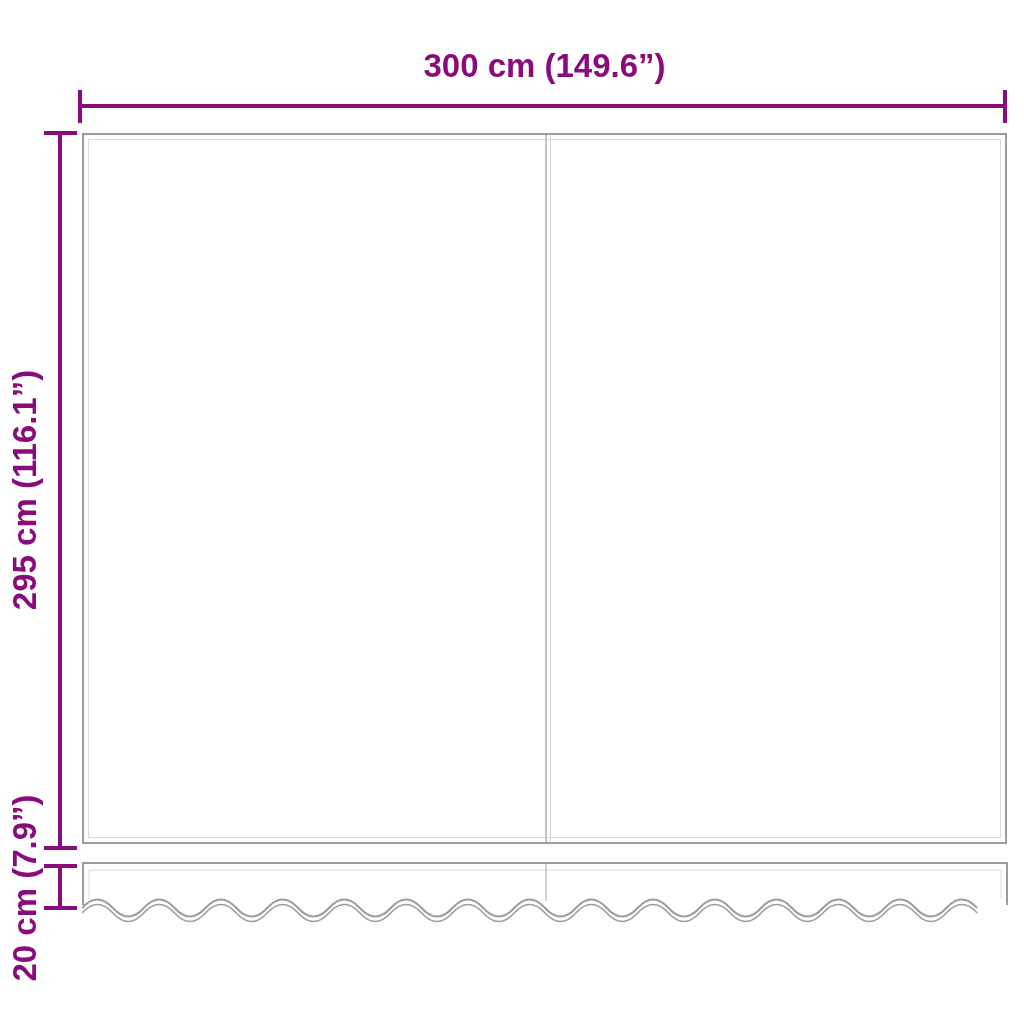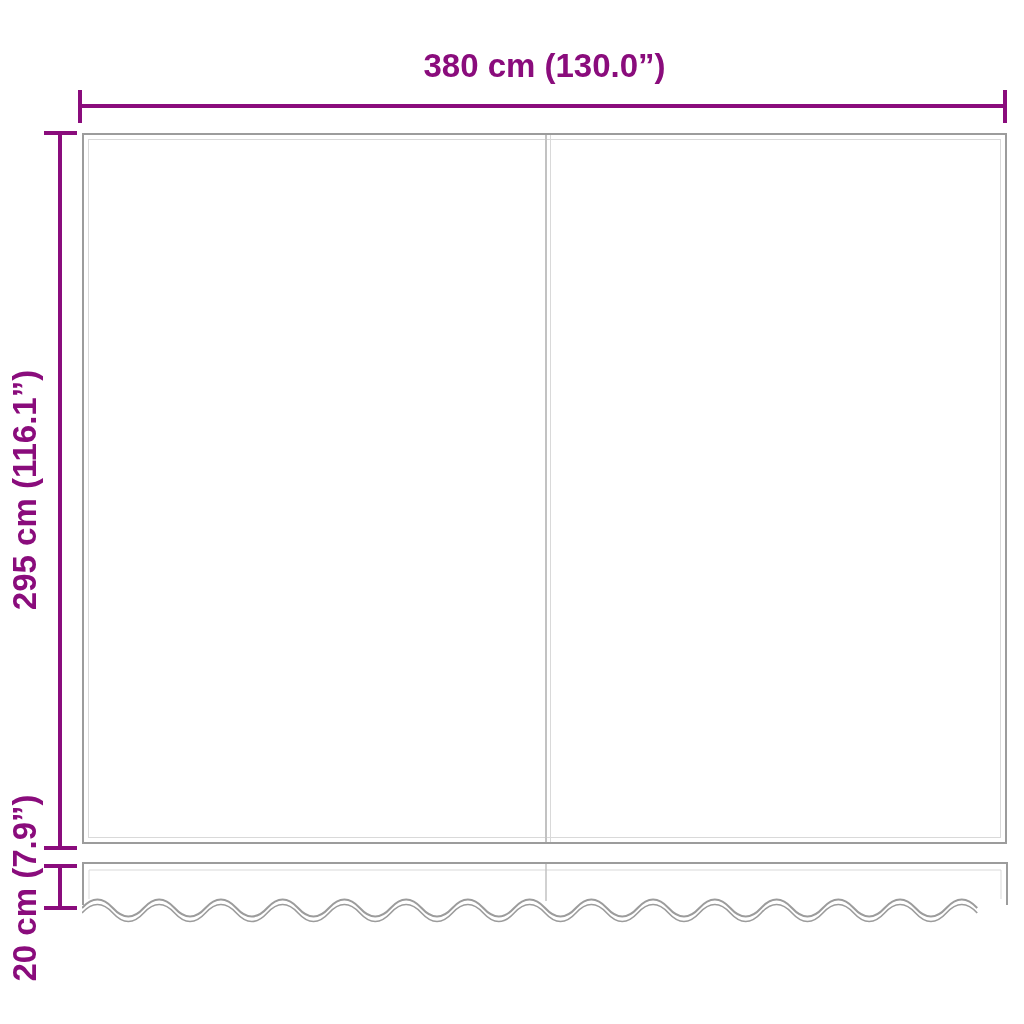--- a/index.html
+++ b/index.html
@@ -33,21 +33,21 @@
   .valance-svg{position:absolute;left:82px;top:861px;}
   .s-outline{stroke:var(--outline);fill:none;}
   .s-light{stroke:var(--outline-light);fill:none;}
   .s-seam{stroke:var(--seam);fill:none;}
 </style>
 </head>
 <body>
 
 <div class="canvas">
 
-  <div class="dim-label" style="left:82px;top:46px;width:925px;">380 cm (130.0”)</div>
+  <div class="dim-label" style="left:82px;top:46px;width:925px;">300 cm (149.6”)</div>
   <div class="dim" style="left:80px;top:104px;width:927px;height:4px;"></div>
   <div class="dim" style="left:78px;top:90px;width:4px;height:33px;"></div>
   <div class="dim" style="left:1003px;top:90px;width:4px;height:33px;"></div>
 
   <div class="dim-label dim-label-vert" style="left:-175px;top:470px;width:400px;height:40px;">295 cm (116.1”)</div>
   <div class="dim" style="left:58px;top:133px;width:4px;height:717px;"></div>
   <div class="dim" style="left:44px;top:131px;width:33px;height:4px;"></div>
   <div class="dim" style="left:44px;top:846px;width:33px;height:4px;"></div>
 
   <div class="dim-label dim-label-vert" style="left:-125px;top:868px;width:300px;height:40px;">20 cm (7.9”)</div>

